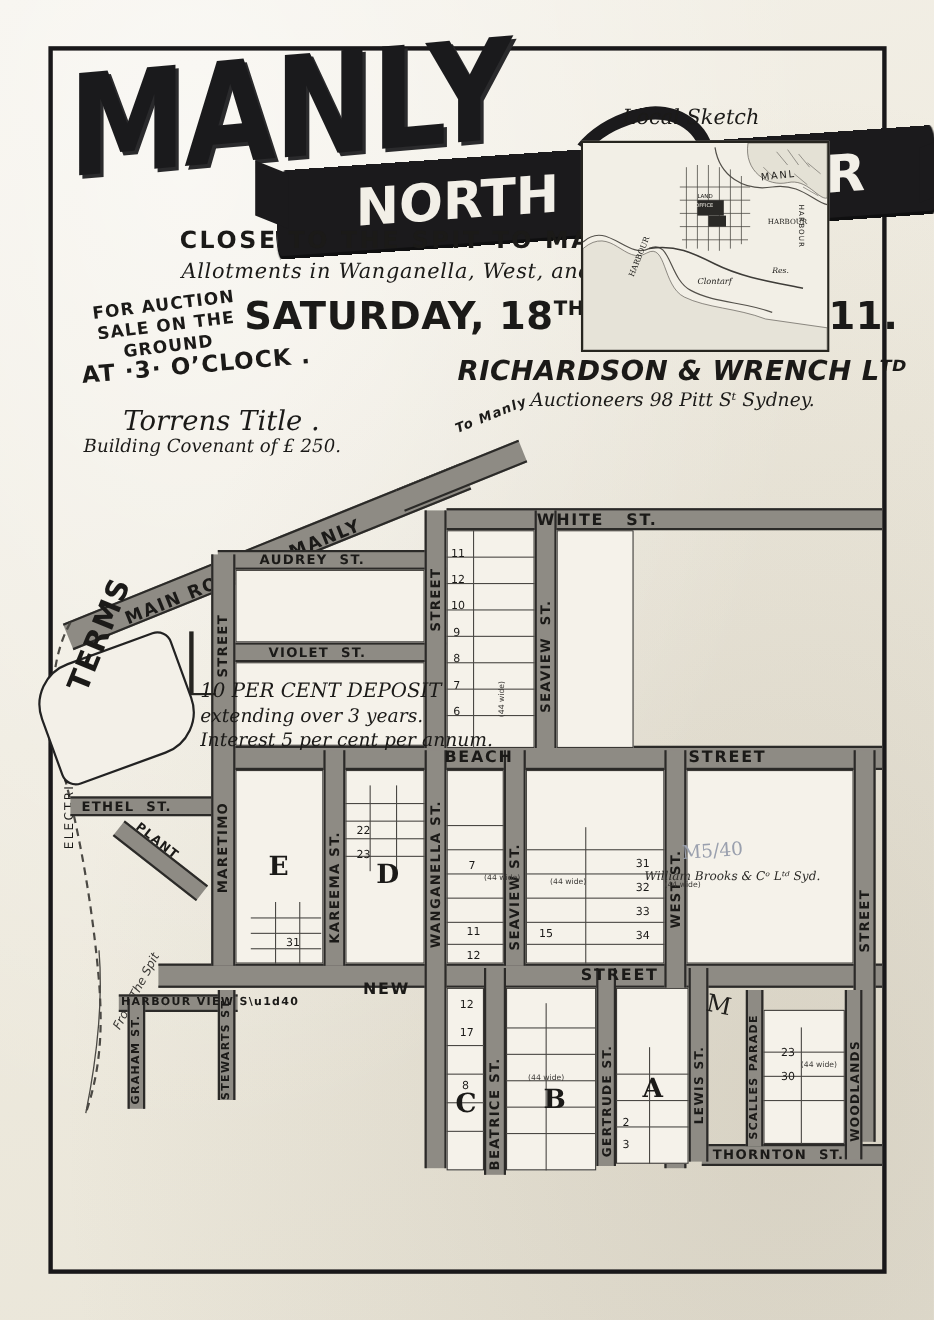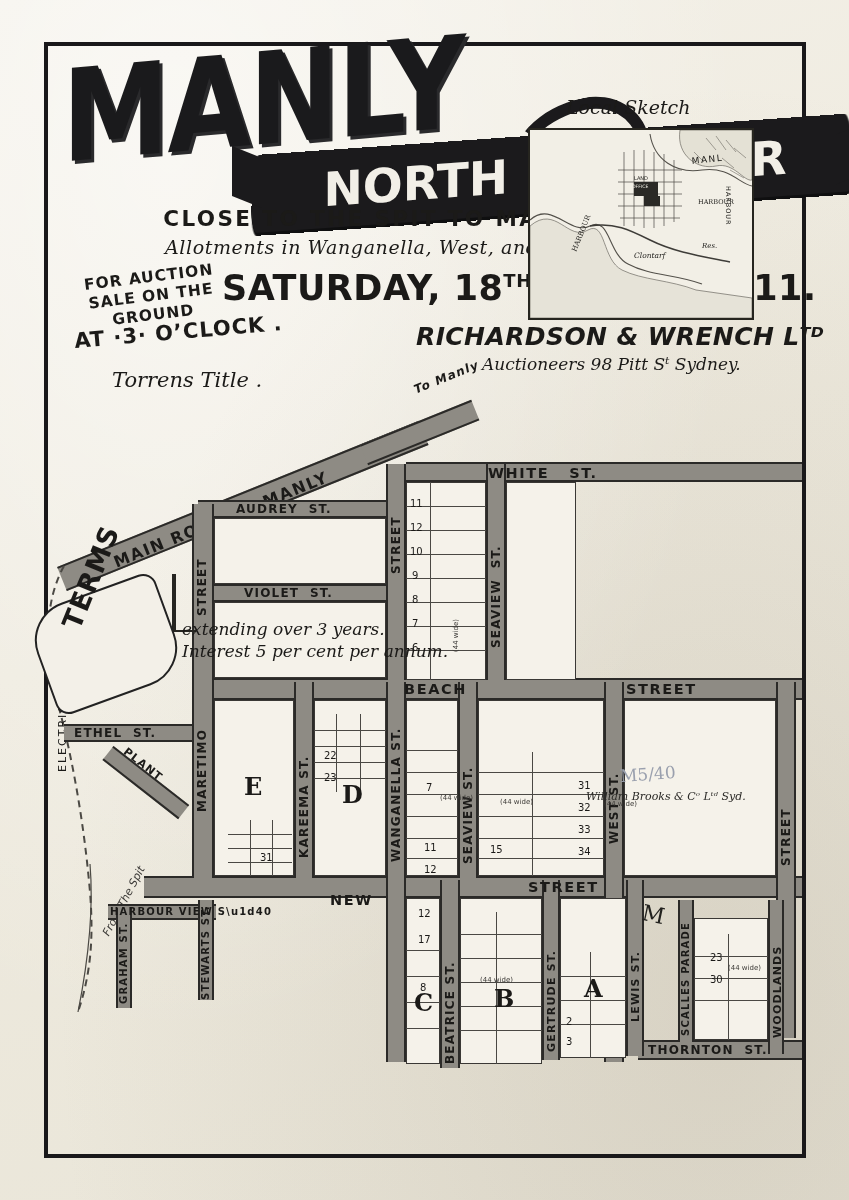--- a/index.html
+++ b/index.html
@@ -163,21 +163,21 @@
     font-weight: bold;
     font-size: 21px;
     letter-spacing: 1px;
     transform: rotate(-5deg);
   }
   .torrens {
     position: absolute;
     left: 112px; top: 368px;
     font-family: "DejaVu Serif", serif;
     font-style: italic;
-    font-size: 21px;
+    font-size: 25px;
   }
   .covenant {
     position: absolute;
     left: 76px; top: 396px;
     font-family: "DejaVu Serif", serif;
     font-style: italic;
     font-size: 16.5px;
   }
   .agent1 {
     position: absolute;
@@ -410,20 +410,21 @@
   <div class="auction-note">FOR AUCTION SALE ON THE GROUND</div>
 
   <div class="saturday">
     <span>SATURDAY, 18</span><sup>TH</sup>
     <span>MARCH</span>
     <span>1911.</span>
   </div>
 
   <div class="oclock">AT ·3· OʼCLOCK .</div>
   <div class="torrens">Torrens Title .</div>
+  <div class="covenant">Building Covenant of £ 250.</div>
 
   <div class="agent1">RICHARDSON &amp; WRENCH Lᵀᴰ</div>
   <div class="agent2">Auctioneers  98 Pitt Sᵗ Sydney.</div>
 
   <div class="inset-title">Local Sketch</div>
   <div class="inset">
     <svg width="222" height="188" viewBox="0 0 222 188">
       <rect x="0" y="0" width="222" height="188" fill="#f2efe6"></rect>
 
       <path d="M0 96 C26 74 38 112 58 100 C76 90 72 130 92 140 C112 150 140 150 166 160 L222 168 L222 188 L0 188 Z" fill="#e6e3d8" stroke="#6d6a63" stroke-width="0.7"></path>
@@ -653,20 +654,21 @@
     <div class="tinytxt" style="left:680px; top:612px;">(44 wide)</div>
 
     <div style="position:absolute; left:594px; top:550px; font-family:'DejaVu Serif',serif; font-size:22px; color:#22211e; transform:rotate(12deg);">M</div>
     <div style="position:absolute; left:124px; top:222px; width:4px; height:56px; background:#262521;"></div>
     <div style="position:absolute; left:104px; top:278px; width:44px; height:2px; background:#262521;"></div>
   </div>
 
   <div class="terms-ribbon"></div>
   <div class="terms-word">TERMS</div>
   <div class="terms-body">
+    <div class="hd">10 PER CENT DEPOSIT</div>
     <div>extending over 3 years.</div>
     <div>Interest 5 per cent per annum.</div>
   </div>
 
   <div class="pencil">M5/40</div>
   <div class="printer">William Brooks &amp; Cᵒ Lᵗᵈ Syd.</div>
 
 </div>
 
 </body></html>

